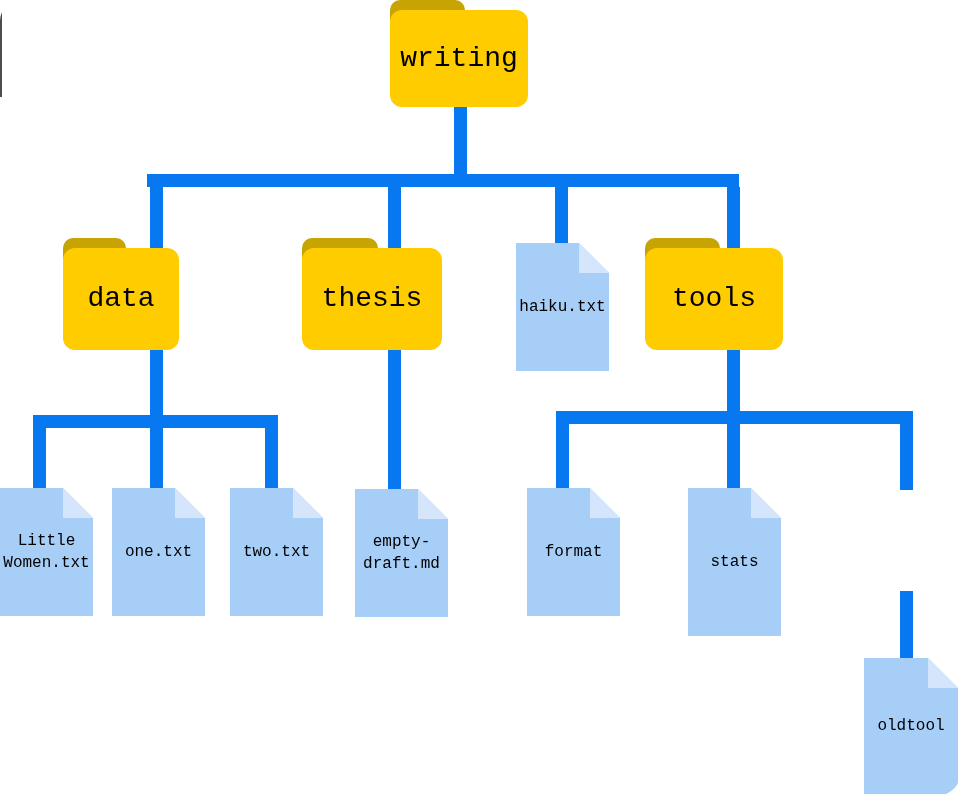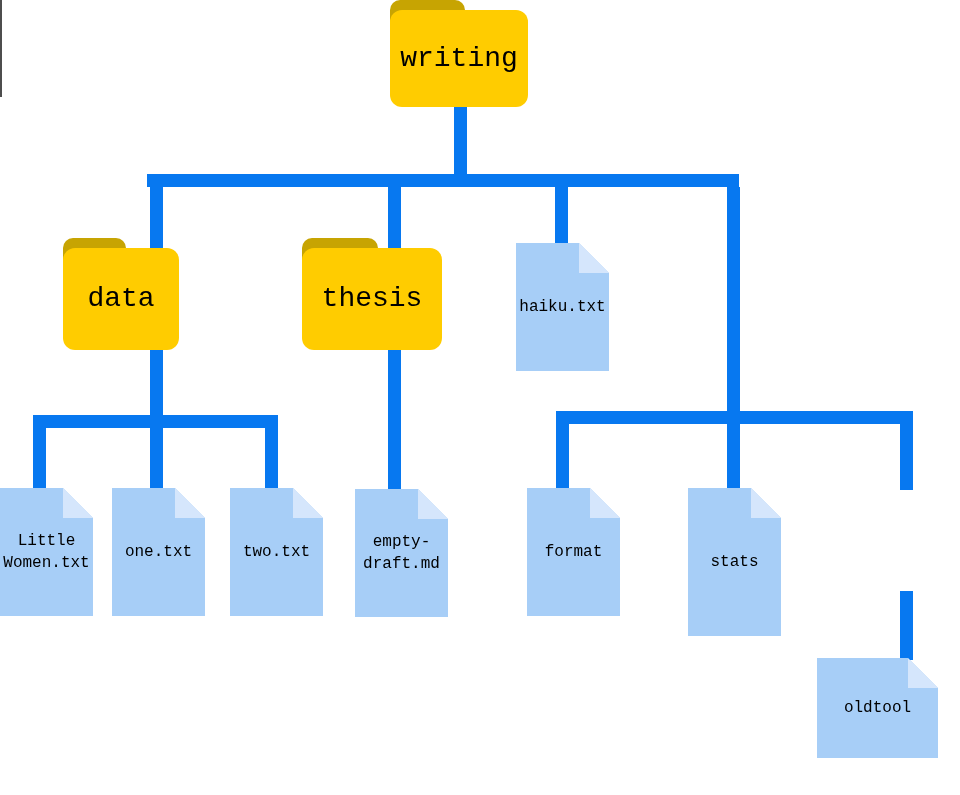--- a/index.html
+++ b/index.html
@@ -2,20 +2,21 @@
 <html><head>
 <meta charset="utf-8">
 <style>
   html,body{margin:0;padding:0;background:#ffffff;}
   #stage{
     position:relative;
     width:960px;height:795px;
     background:#ffffff;
     overflow:hidden;
     font-family:"Liberation Mono","DejaVu Sans Mono",monospace;
+    border-radius:21px;
   }
   .line{position:absolute;background:var(--line,#0778f0);}
   .edge{position:absolute;background:var(--edge,#4d4d4d);}
   .node{position:absolute;}
   .tab{
     position:absolute;top:-10px;left:0;
     width:54%;height:28px;
     background:var(--tab,#c7a402);
     border-radius:10px 10px 0 0;
   }
@@ -85,20 +86,28 @@
       </div>
     </div>
     <div class="node file" style="left: 516px; top: 243px; width: 93px; height: 128px;">
       <div class="dbody">
         <div class="fold"></div>
         <div class="label">
           <div>haiku.txt</div>
         </div>
       </div>
     </div>
+    <div class="node folder" style="left: 645px; top: 248px; width: 138px; height: 102px;">
+      <div class="tab"></div>
+      <div class="fbody">
+        <div class="label">
+          <div>tools</div>
+        </div>
+      </div>
+    </div>
     <div class="node file" style="left: 0px; top: 488px; width: 93px; height: 128px;">
       <div class="dbody">
         <div class="fold"></div>
         <div class="label">
           <div>Little</div>
           <div>Women.txt</div>
         </div>
       </div>
     </div>
     <div class="node file" style="left: 112px; top: 488px; width: 93px; height: 128px;">
@@ -135,21 +144,21 @@
       </div>
     </div>
     <div class="node file" style="left: 688px; top: 488px; width: 93px; height: 148px;">
       <div class="dbody">
         <div class="fold"></div>
         <div class="label">
           <div>stats</div>
         </div>
       </div>
     </div>
-    <div class="node file" style="left: 817px; top: 658px; width: 94px; height: 100px; padding-left: 27px;">
+    <div class="node file" style="left: 864px; top: 658px; width: 94px; height: 136px;">
       <div class="dbody">
         <div class="fold"></div>
         <div class="label">
           <div>oldtool</div>
         </div>
       </div>
     </div>
   </div>
 
 </body></html>

